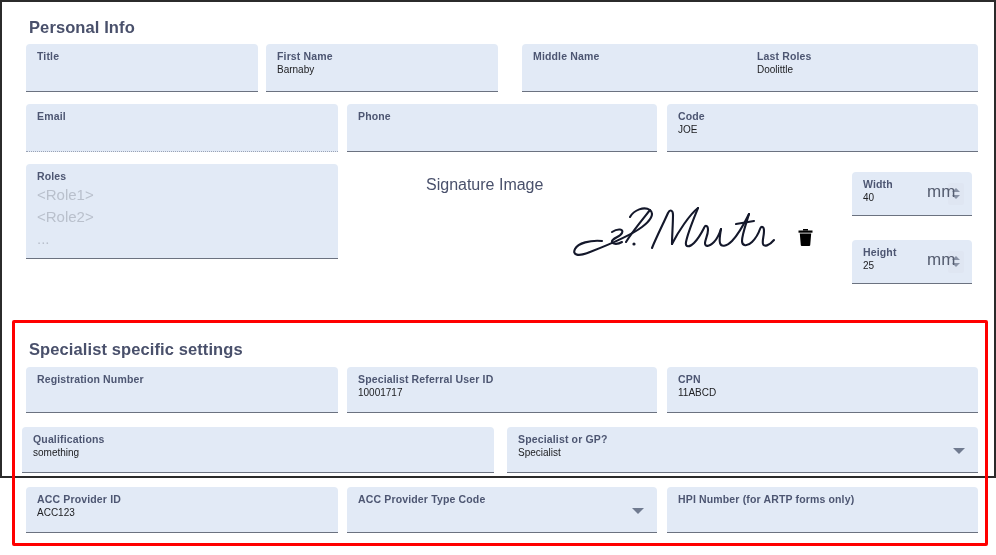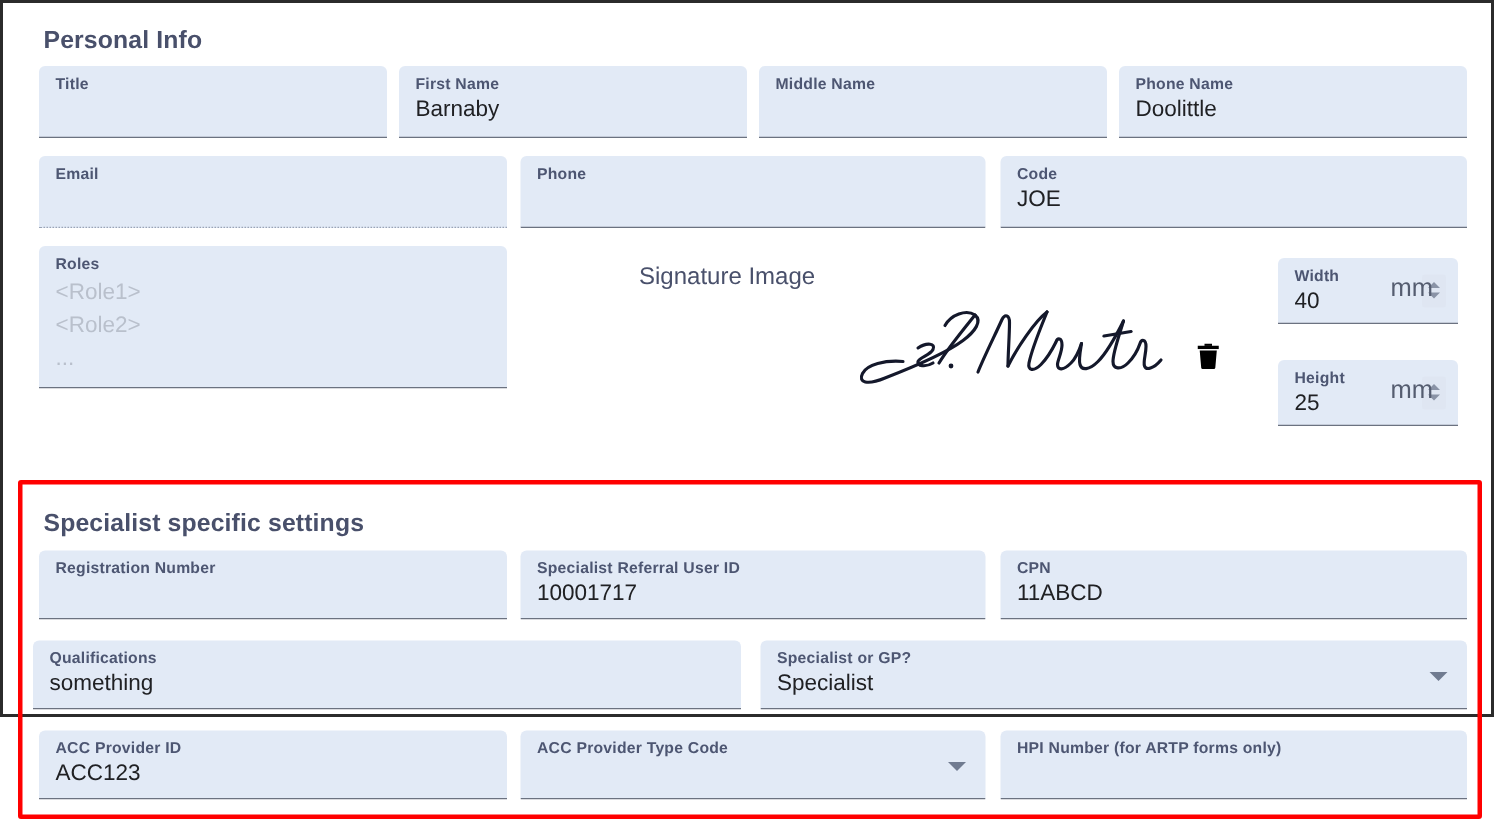--- a/index.html
+++ b/index.html
@@ -40,21 +40,21 @@
     left: 11px; top: 6px;
     font-size: 10.5px;
     font-weight: bold;
     color: #4d5672;
     letter-spacing: .15px;
     white-space: nowrap;
   }
   .fld .val {
     position: absolute;
     left: 11px; top: 20px;
-    font-size: 15px;
+    font-size: 10px;
     color: #202124;
     white-space: nowrap;
   }
 
   
   .fld .mval {
     position: absolute;
     left: 11px; top: 20px;
     font-size: 15px;
     color: #b9c0cc;
@@ -130,27 +130,27 @@
   <div class="fld" style="left:24px; top:42px; width:232px; height:48px;">
     <span class="lbl">Title</span>
     <span class="val"></span>
   </div>
 
   <div class="fld" style="left:264px; top:42px; width:232px; height:48px;">
     <span class="lbl">First Name</span>
     <span class="val">Barnaby</span>
   </div>
 
-  <div class="fld" style="left:504px; top:42px; width:232px; height:48px;">
+  <div class="fld" style="left:520px; top:42px; width:232px; height:48px;">
     <span class="lbl">Middle Name</span>
     <span class="val"></span>
   </div>
 
   <div class="fld" style="left:744px; top:42px; width:232px; height:48px;">
-    <span class="lbl">Phone Name</span>
+    <span class="lbl">Last Roles</span>
     <span class="val">Doolittle</span>
   </div>
 
   <div class="fld dotted" style="left:24px; top:102px; width:312px; height:48px;">
     <span class="lbl">Email</span>
   </div>
 
   <div class="fld" style="left:345px; top:102px; width:310px; height:48px;">
     <span class="lbl">Phone</span>
     <span class="val"></span>

